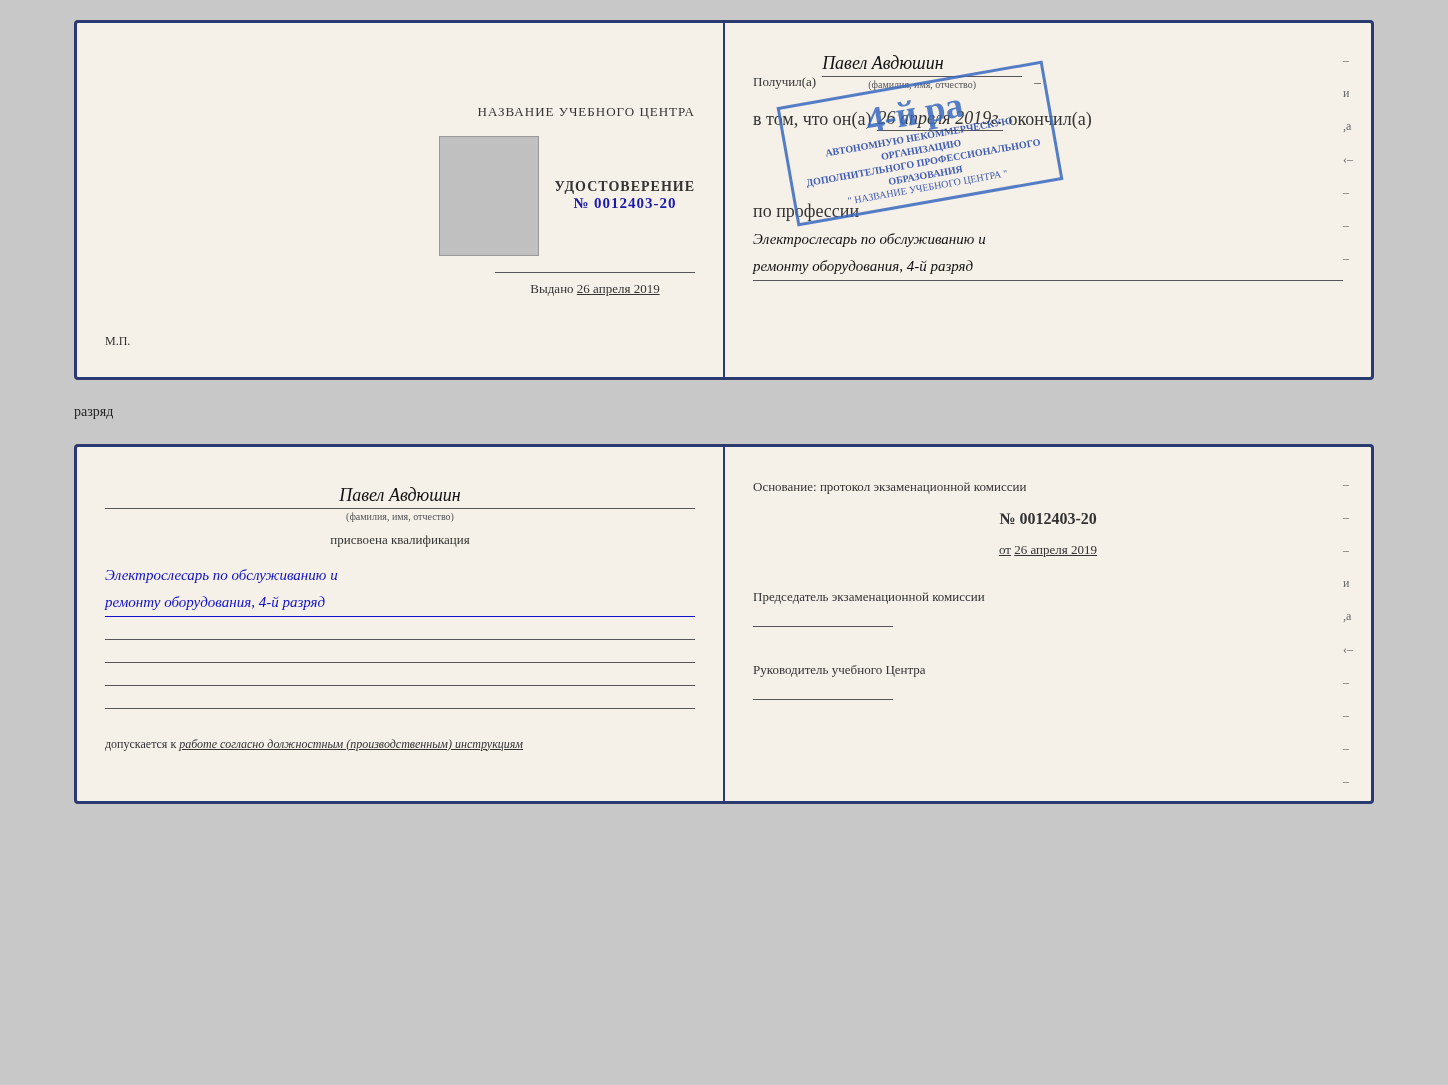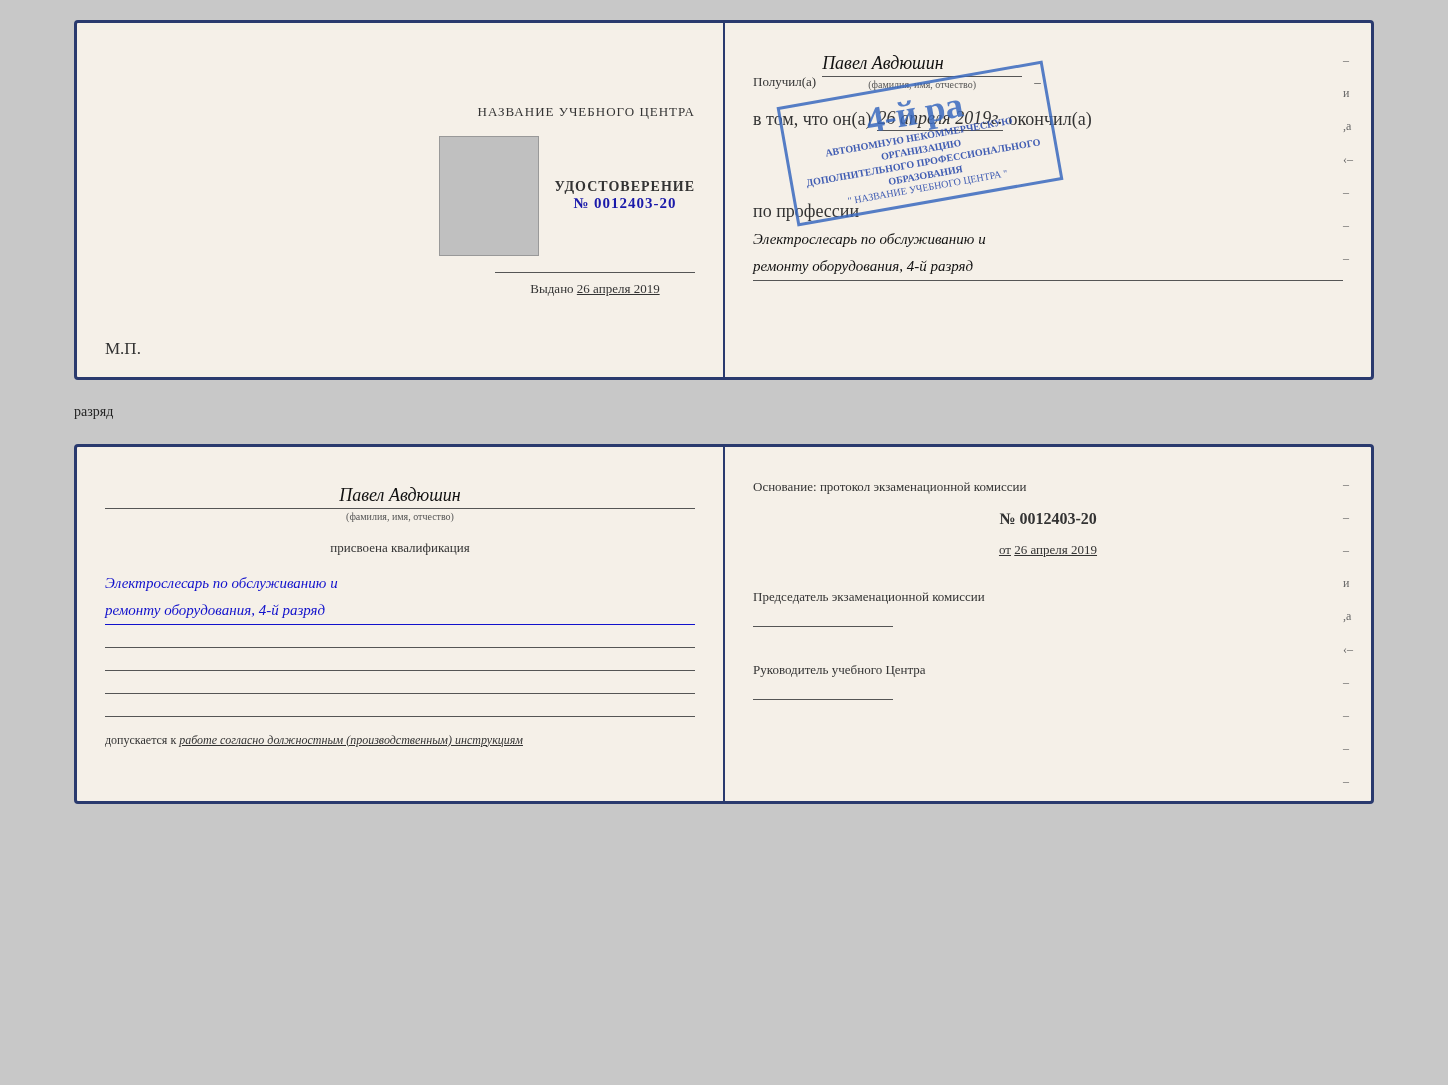--- a/index.html
+++ b/index.html
@@ -85,23 +85,23 @@
     }
 
     .vydano-line {
       font-size: 13px;
       color: #333;
       margin-top: 8px;
     }
 
     .mp-line {
       position: absolute;
-      bottom: 18px;
+      bottom: 28px;
       left: 28px;
-      font-size: 17px;
+      font-size: 12px;
       color: #333;
     }
 
     
     .top-doc .book-page.right {
       min-height: 360px;
       position: relative;
       display: flex;
       flex-direction: column;
       gap: 10px;
@@ -233,21 +233,21 @@
       text-align: center;
       border-bottom: 1px solid #555;
       padding-bottom: 2px;
       margin-top: 4px;
     }
 
     .prisvoena-text {
       font-size: 13px;
       color: #333;
       text-align: center;
-      margin-top: 8px;
+      margin-top: 0;
       font-family: Liberation Serif, serif;
     }
 
     .qualification-text {
       font-size: 15px;
       font-style: italic;
       color: #1111cc;
       border-bottom: 1px solid #1111cc;
       line-height: 1.8;
       display: block;
@@ -257,21 +257,21 @@
     .simple-line {
       border-bottom: 1px solid #555;
       width: 100%;
       height: 1px;
       margin-top: 12px;
     }
 
     .dopuskaetsya-text {
       font-size: 12px;
       color: #333;
-      margin-top: 4px;
+      margin-top: 16px;
       line-height: 1.5;
     }
 
     .dopuskaetsya-italic {
       font-style: italic;
       text-decoration: underline;
     }
 
     
     .bottom-doc .book-page.right {

